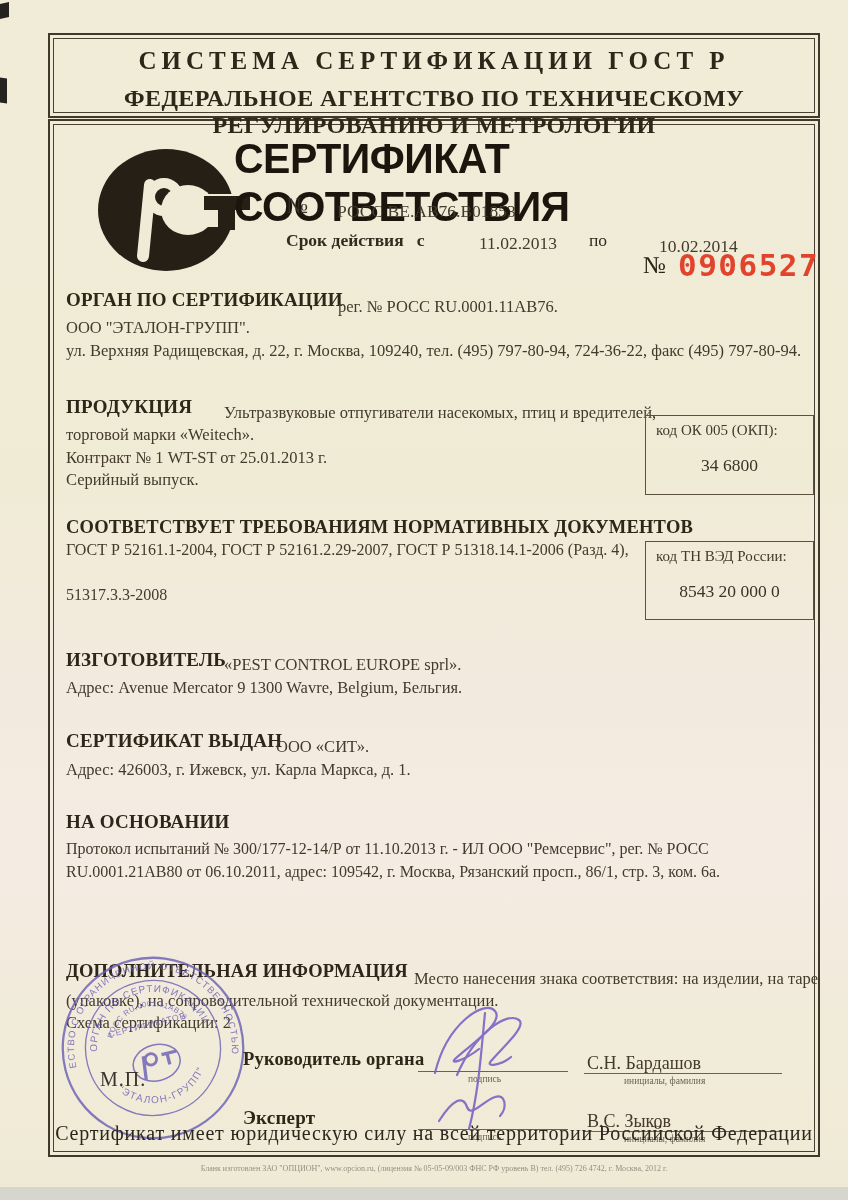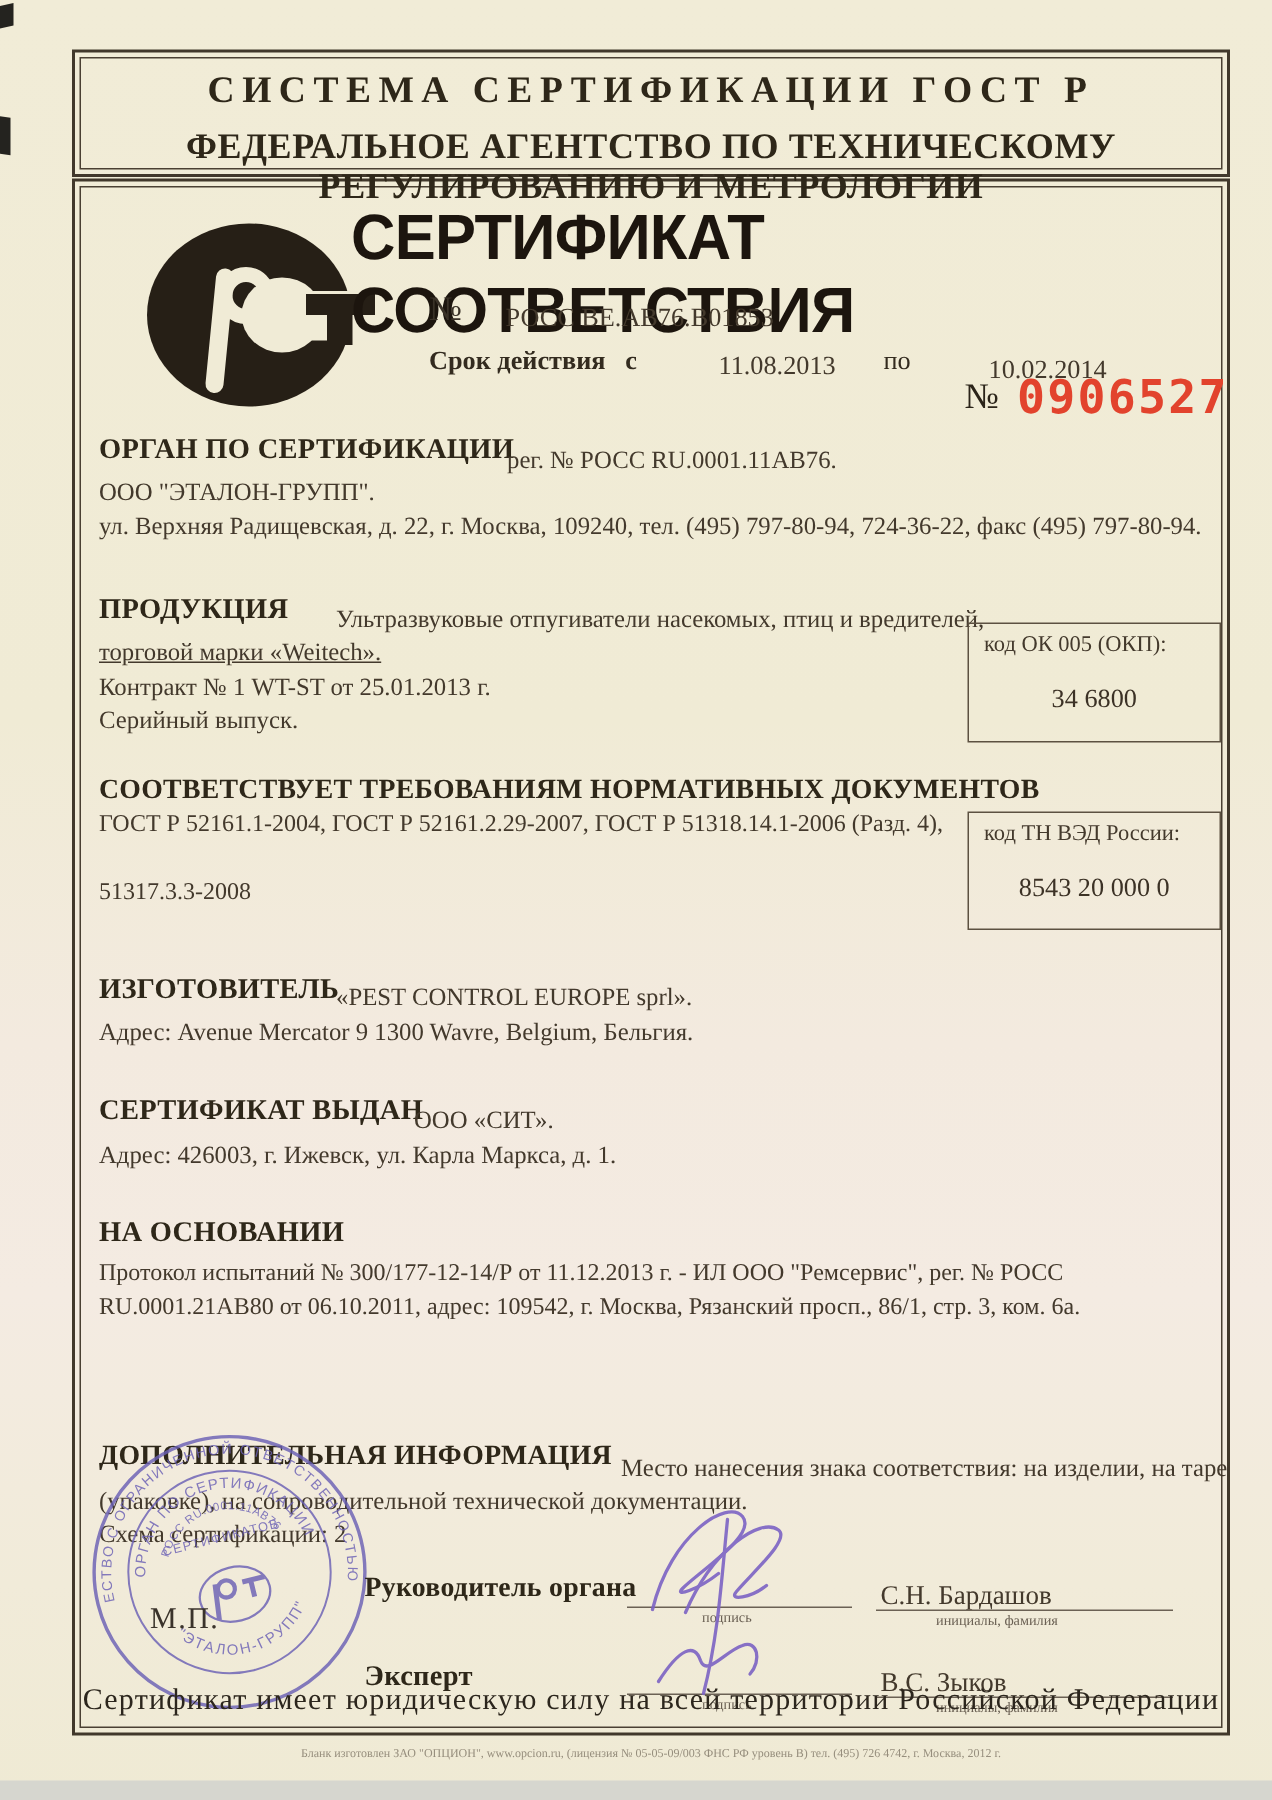--- a/index.html
+++ b/index.html
@@ -57,34 +57,34 @@
     <path d="M114,58 h46 v14 h-15 v20 h-17 v-20 h-14 z" fill="#261f16"></path>
     <line x1="60" y1="47" x2="53" y2="118" stroke="#f0ebd6" stroke-width="12" stroke-linecap="round"></line>
     <circle cx="74" cy="59" r="14" fill="none" stroke="#f0ebd6" stroke-width="10"></circle>
   </svg>
 
   <div class="abs doc-title">СЕРТИФИКАТ СООТВЕТСТВИЯ</div>
 
   <div class="abs" style="left:286px;top:193px;font-size:23px;color:#3a3228;">№</div>
   <div class="abs body-txt" style="left:337px;top:201px;font-size:17.5px;">РОСС BE.AB76.B01853</div>
   <div class="abs pre" style="left:286px;top:230px;font-weight:bold;font-size:17.5px;color:#332b1f;">Срок действия   с</div>
-  <div class="abs body-txt" style="left:479px;top:233px;font-size:17.5px;">11.08.2013</div>
+  <div class="abs body-txt" style="left:479px;top:233px;font-size:17.5px;">11.02.2013</div>
   <div class="abs" style="left:589px;top:230px;font-weight:normal;font-size:17.5px;color:#332b1f;">по</div>
   <div class="abs body-txt" style="left:659px;top:236px;font-size:17.5px;">10.02.2014</div>
   <div class="abs" style="left:643px;top:252px;font-size:24px;color:#2b2419;">№</div>
   <div class="abs red-num" style="left:678px;top:247px;">0906527</div>
 
   <div class="abs lbl" style="left:66px;top:289px;">ОРГАН ПО СЕРТИФИКАЦИИ</div>
   <div class="abs body-txt" style="left:338px;top:297px;">рег. № РОСС RU.0001.11АВ76.</div>
   <div class="abs body-txt" style="left:66px;top:318px;">ООО "ЭТАЛОН-ГРУПП".</div>
   <div class="abs body-txt" style="left:66px;top:341px;">ул. Верхняя Радищевская, д. 22, г. Москва, 109240, тел. (495) 797-80-94, 724-36-22, факс (495) 797-80-94.</div>
 
   <div class="abs lbl" style="left:66px;top:396px;">ПРОДУКЦИЯ</div>
   <div class="abs body-txt" style="left:224px;top:403px;">Ультразвуковые отпугиватели насекомых, птиц и вредителей,</div>
-  <div class="abs body-txt" style="left:66px;top:425px;text-decoration:underline;">торговой марки «Weitech».</div>
+  <div class="abs body-txt" style="left:66px;top:425px;">торговой марки «Weitech».</div>
   <div class="abs body-txt" style="left:66px;top:448px;">Контракт № 1 WT-ST от 25.01.2013 г.</div>
   <div class="abs body-txt" style="left:66px;top:470px;">Серийный выпуск.</div>
   <div class="codebox" style="left:645px;top:415px;width:167px;height:78px;">
     <div class="cb-label">код ОК 005 (ОКП):</div>
     <div class="cb-value">34 6800</div>
   </div>
 
   <div class="abs lbl" style="left:66px;top:517px;font-size:18.5px;">СООТВЕТСТВУЕТ ТРЕБОВАНИЯМ НОРМАТИВНЫХ ДОКУМЕНТОВ</div>
   <div class="abs body-txt-sm" style="left:66px;top:541px;">ГОСТ Р 52161.1-2004, ГОСТ Р 52161.2.29-2007, ГОСТ Р 51318.14.1-2006 (Разд. 4),</div>
   <div class="abs body-txt-sm" style="left:66px;top:586px;">51317.3.3-2008</div>
@@ -95,21 +95,21 @@
 
   <div class="abs lbl" style="left:66px;top:649px;">ИЗГОТОВИТЕЛЬ</div>
   <div class="abs body-txt" style="left:224px;top:655px;">«PEST CONTROL EUROPE sprl».</div>
   <div class="abs body-txt" style="left:66px;top:678px;">Адрес: Avenue Mercator 9 1300 Wavre, Belgium, Бельгия.</div>
 
   <div class="abs lbl" style="left:66px;top:730px;">СЕРТИФИКАТ ВЫДАН</div>
   <div class="abs body-txt" style="left:276px;top:737px;">ООО «СИТ».</div>
   <div class="abs body-txt" style="left:66px;top:760px;">Адрес: 426003, г. Ижевск, ул. Карла Маркса, д. 1.</div>
 
   <div class="abs lbl" style="left:66px;top:811px;">НА ОСНОВАНИИ</div>
-  <div class="abs body-txt-sm" style="left:66px;top:840px;">Протокол испытаний № 300/177-12-14/Р от 11.12.2013 г. - ИЛ ООО "Ремсервис", рег. № РОСС</div>
+  <div class="abs body-txt-sm" style="left:66px;top:840px;">Протокол испытаний № 300/177-12-14/Р от 11.10.2013 г. - ИЛ ООО "Ремсервис", рег. № РОСС</div>
   <div class="abs body-txt-sm" style="left:66px;top:863px;">RU.0001.21АВ80 от 06.10.2011, адрес: 109542, г. Москва, Рязанский просп., 86/1, стр. 3, ком. 6а.</div>
 
   <div class="abs lbl" style="left:66px;top:961px;font-size:18.5px;">ДОПОЛНИТЕЛЬНАЯ ИНФОРМАЦИЯ</div>
   <div class="abs body-txt" style="left:414px;top:969px;">Место нанесения знака соответствия: на изделии, на таре</div>
   <div class="abs body-txt" style="left:66px;top:991px;">(упаковке), на сопроводительной технической документации.</div>
   <div class="abs body-txt" style="left:66px;top:1013px;">Схема сертификации: 2</div>
 
   <svg class="abs stamp-wrap" viewBox="0 0 200 200">
     <g fill="none" stroke="#6b61b5">
       <circle cx="100" cy="100" r="95" stroke-width="2.4"></circle>

